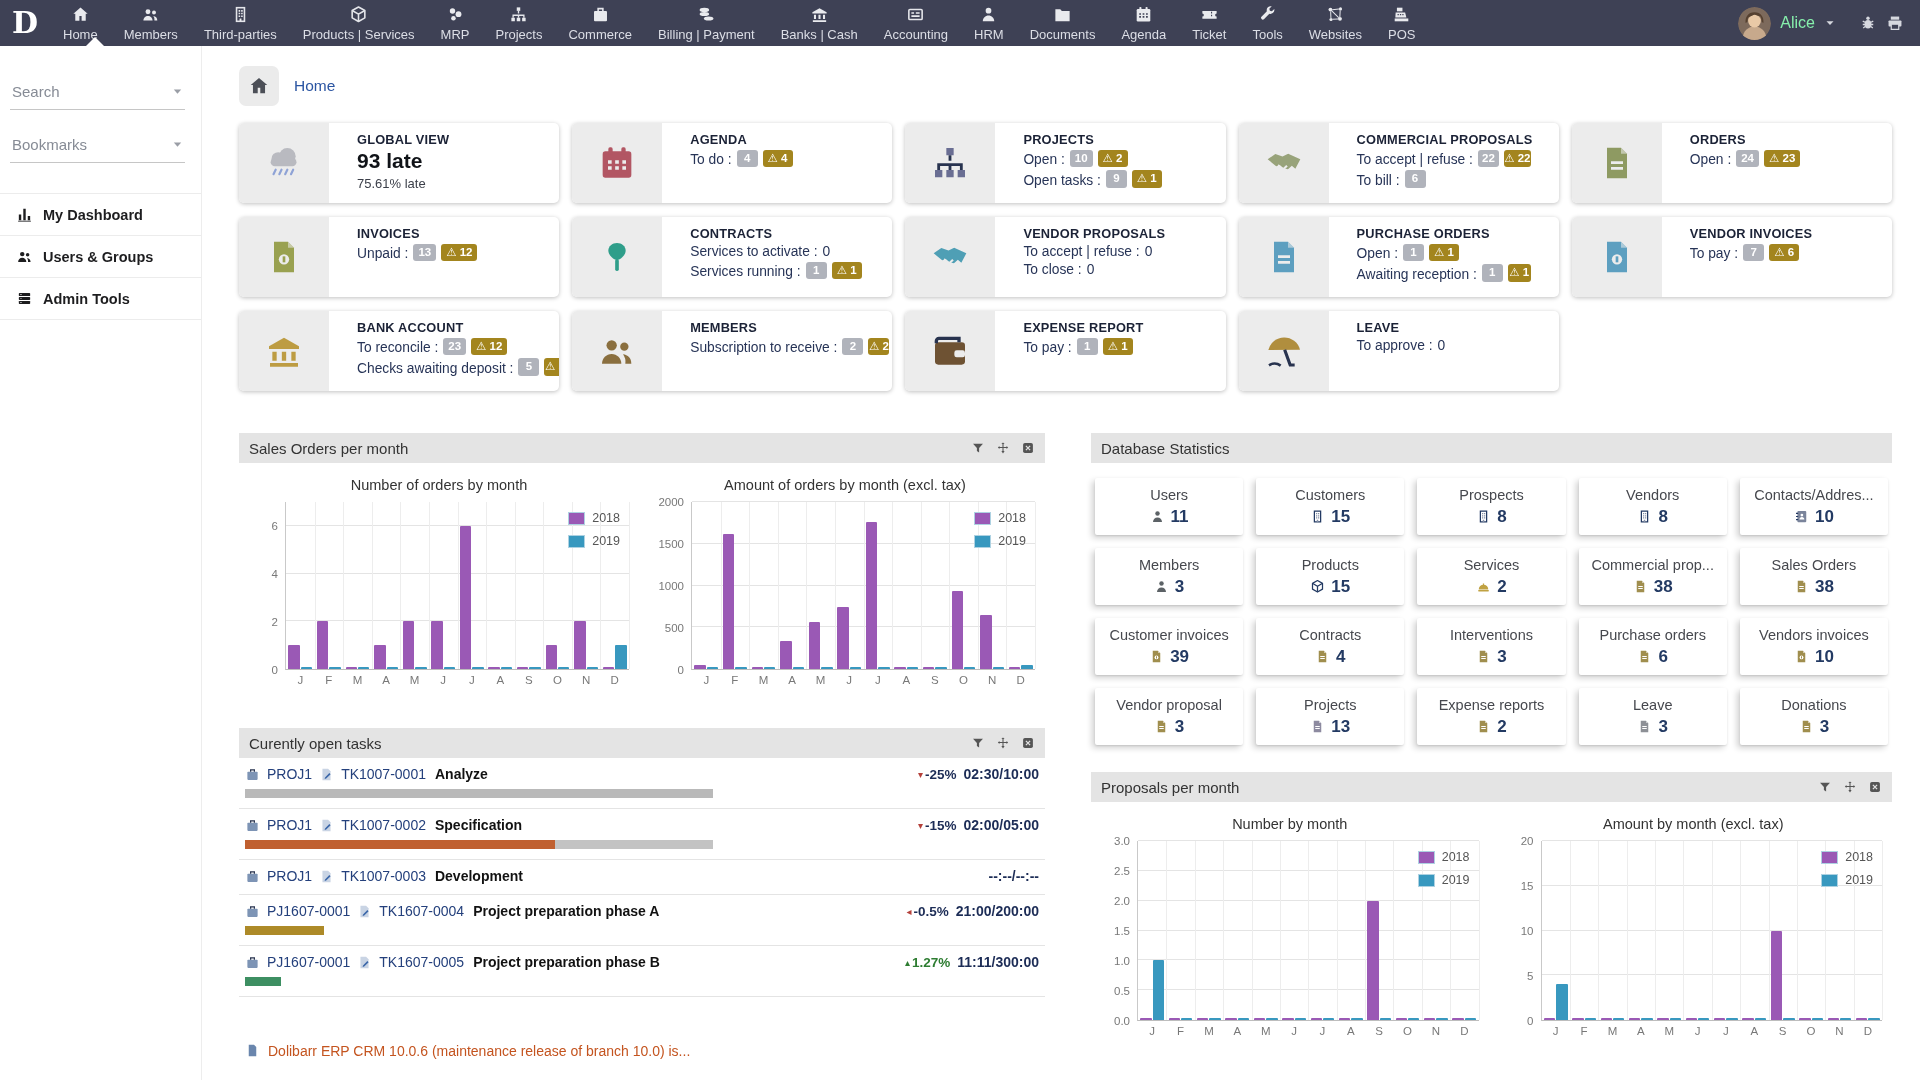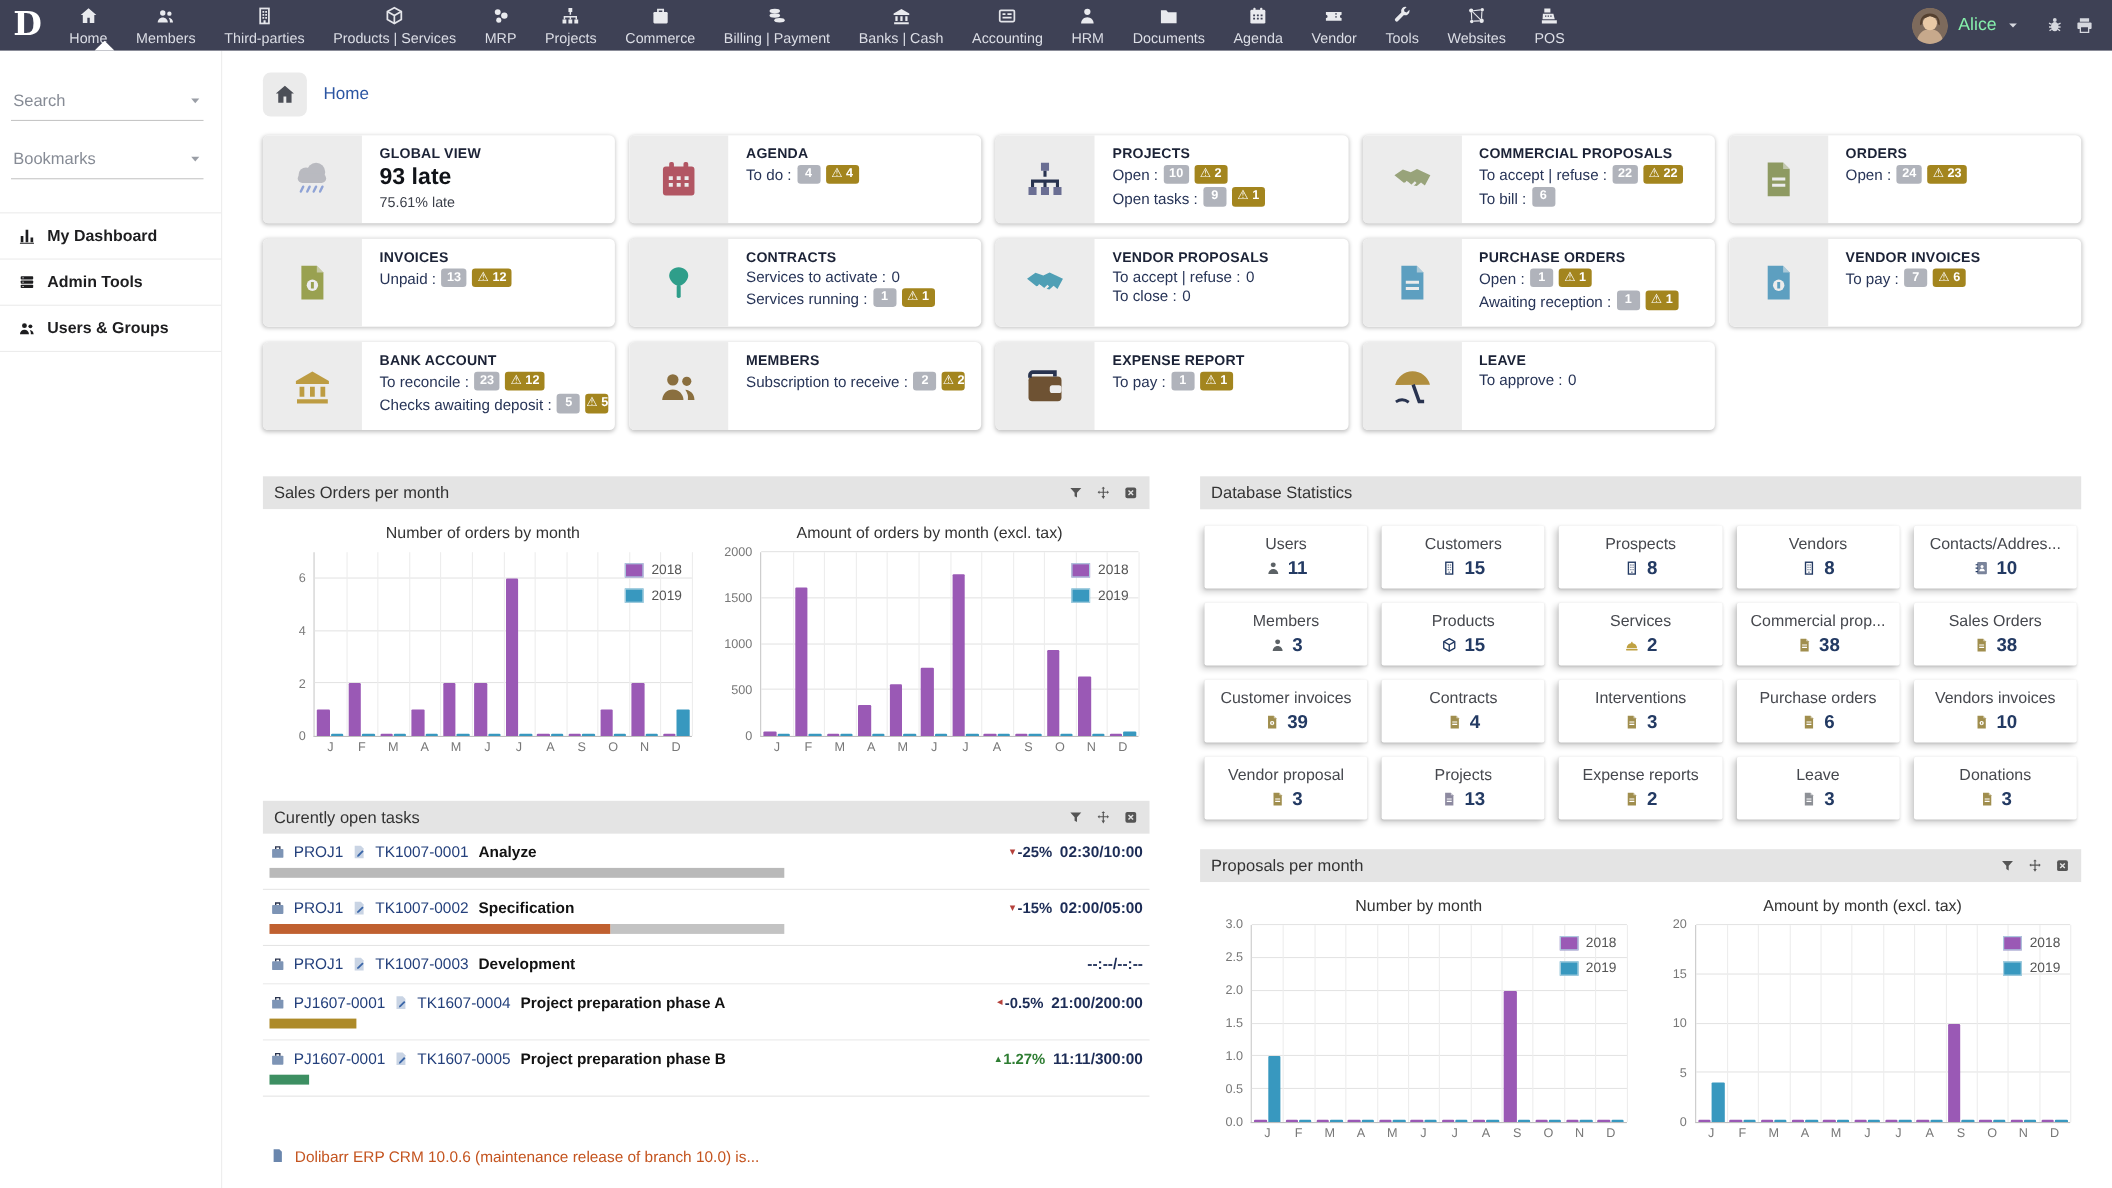--- a/index.html
+++ b/index.html
@@ -46,21 +46,21 @@
   .crumb{margin-left:15px;font-size:15.5px;color:#2b55a2;cursor:pointer}
   .add-widget{margin-left:auto;width:278px;height:30px;border:1px solid #c9c9c9;border-radius:3px;background:#fff;cursor:pointer;
     display:flex;align-items:center;justify-content:space-between;padding:0 9px;color:#9a9a9a;font-size:13.5px}
   .add-widget svg{width:11px;height:11px;color:#8b8b8b}
 
   
   .widget-grid{display:grid;grid-template-columns:repeat(5,1fr);gap:14px 13px}
   .widget{height:80px;background:#fff;border-radius:5px;box-shadow:0 1px 4px rgba(0,0,0,.25);display:flex;overflow:hidden;cursor:pointer}
   .w-icon{flex:0 0 90px;background:#ececec;display:flex;align-items:center;justify-content:center}
   .w-icon svg{width:40px;height:40px}
-  .w-body{padding:9px 16px 0;min-width:0}
+  .w-body{padding:9px 28px 0;min-width:0}
   .w-title{font-weight:bold;font-size:12.8px;color:#1b2236;letter-spacing:.2px;white-space:nowrap}
   .w-line{margin-top:3px;display:flex;align-items:flex-end;gap:5px;font-size:13.8px;color:#273457;white-space:nowrap}
   .w-big{font-size:21px;font-weight:bold;color:#101318;margin-top:2px}
   .w-sub{font-size:13px;color:#3b3f49;margin-top:3px}
   .badge{display:inline-flex;align-items:center;gap:3px;min-width:21px;justify-content:center;
     padding:1px 5px 2px;border-radius:3px;color:#fff;font-size:11.5px;font-weight:bold;line-height:1.25}
   .badge.gray{background:#b0b3bb}
   .badge.warn{background:#a3851e}
 
   
@@ -248,21 +248,21 @@
           </span>
           <span class="lbl">Agenda</span>
         </div>
         <div class="nav-item">
           <span>
             <svg viewBox="0 0 24 24" fill="#e9eaee" style="width:19px;height:19px" aria-hidden="true">
               <path d="M3 7.5h18v3.1a1.9 1.9 0 0 0 0 3.8v3.1H3v-3.1a1.9 1.9 0 0 0 0-3.8Z"></path>
               <path d="M14.6 8.6v7" stroke="#3e4155" stroke-width="1.4" stroke-dasharray="2 1.6" fill="none"></path>
             </svg>
           </span>
-          <span class="lbl">Vendor</span>
+          <span class="lbl">Ticket</span>
         </div>
         <div class="nav-item">
           <span>
             <svg viewBox="0 0 24 24" fill="#e9eaee" style="width:19px;height:19px" aria-hidden="true">
               <path d="M20.7 6.2a5 5 0 0 1-6.4 4.8l-6.8 6.9a2.2 2.2 0 0 1-3.1-3.1l6.8-6.9a5 5 0 0 1 6.2-6.2L14.3 4.8l.7 2.5 2.5.7 3.1-3.1c.1.4.1.8.1 1.3Z"></path>
             </svg>
           </span>
           <span class="lbl">Tools</span>
         </div>
         <div class="nav-item">
@@ -344,38 +344,38 @@
               <svg viewBox="0 0 24 24" fill="#1d1d1f" style="width:17px;height:17px" aria-hidden="true">
                 <path d="M4 20v-8h3.4v8zM10.3 20V4h3.4v16zM16.6 20v-6h3.4v6z"></path>
                 <path d="M3 20.8h18v1.2H3z"></path>
               </svg>
             </span>
             <span>My Dashboard</span>
           </div>
           <div class="side-item">
             <span>
               <svg viewBox="0 0 24 24" fill="#1d1d1f" style="width:17px;height:17px" aria-hidden="true">
+                <circle cx="8.8" cy="8.6" r="3.1"></circle>
+                <path d="M3 19.6c0-3.2 2.6-5.8 5.8-5.8s5.8 2.6 5.8 5.8Z"></path>
+                <circle cx="16.4" cy="9.4" r="2.5"></circle>
+                <path d="M15.6 14c2.9.3 5 2.3 5 5.6h-3.6a7.6 7.6 0 0 0-1.4-5.6Z"></path>
+              </svg>
+            </span>
+            <span>Users &amp; Groups</span>
+          </div>
+          <div class="side-item">
+            <span>
+              <svg viewBox="0 0 24 24" fill="#1d1d1f" style="width:17px;height:17px" aria-hidden="true">
                 <rect x="4" y="4.4" width="16" height="4.2" rx="1"></rect>
                 <rect x="4" y="9.9" width="16" height="4.2" rx="1"></rect>
                 <rect x="4" y="15.4" width="16" height="4.2" rx="1"></rect>
                 <path d="M6 6h2v1H6zM6 11.5h2v1H6zM6 17h2v1H6z" fill="#fff"></path>
               </svg>
             </span>
             <span>Admin Tools</span>
-          </div>
-          <div class="side-item">
-            <span>
-              <svg viewBox="0 0 24 24" fill="#1d1d1f" style="width:17px;height:17px" aria-hidden="true">
-                <circle cx="8.8" cy="8.6" r="3.1"></circle>
-                <path d="M3 19.6c0-3.2 2.6-5.8 5.8-5.8s5.8 2.6 5.8 5.8Z"></path>
-                <circle cx="16.4" cy="9.4" r="2.5"></circle>
-                <path d="M15.6 14c2.9.3 5 2.3 5 5.6h-3.6a7.6 7.6 0 0 0-1.4-5.6Z"></path>
-              </svg>
-            </span>
-            <span>Users &amp; Groups</span>
           </div>
         </div>
     </aside>
 
     <main class="main">
 
       <div class="crumb-row">
         <span class="home-chip">
           <svg viewBox="0 0 24 24" fill="currentColor">
               <path d="M12 3.2 3 11h2.4v9h5.2v-6h2.8v6h5.2v-9H21Z"></path>

